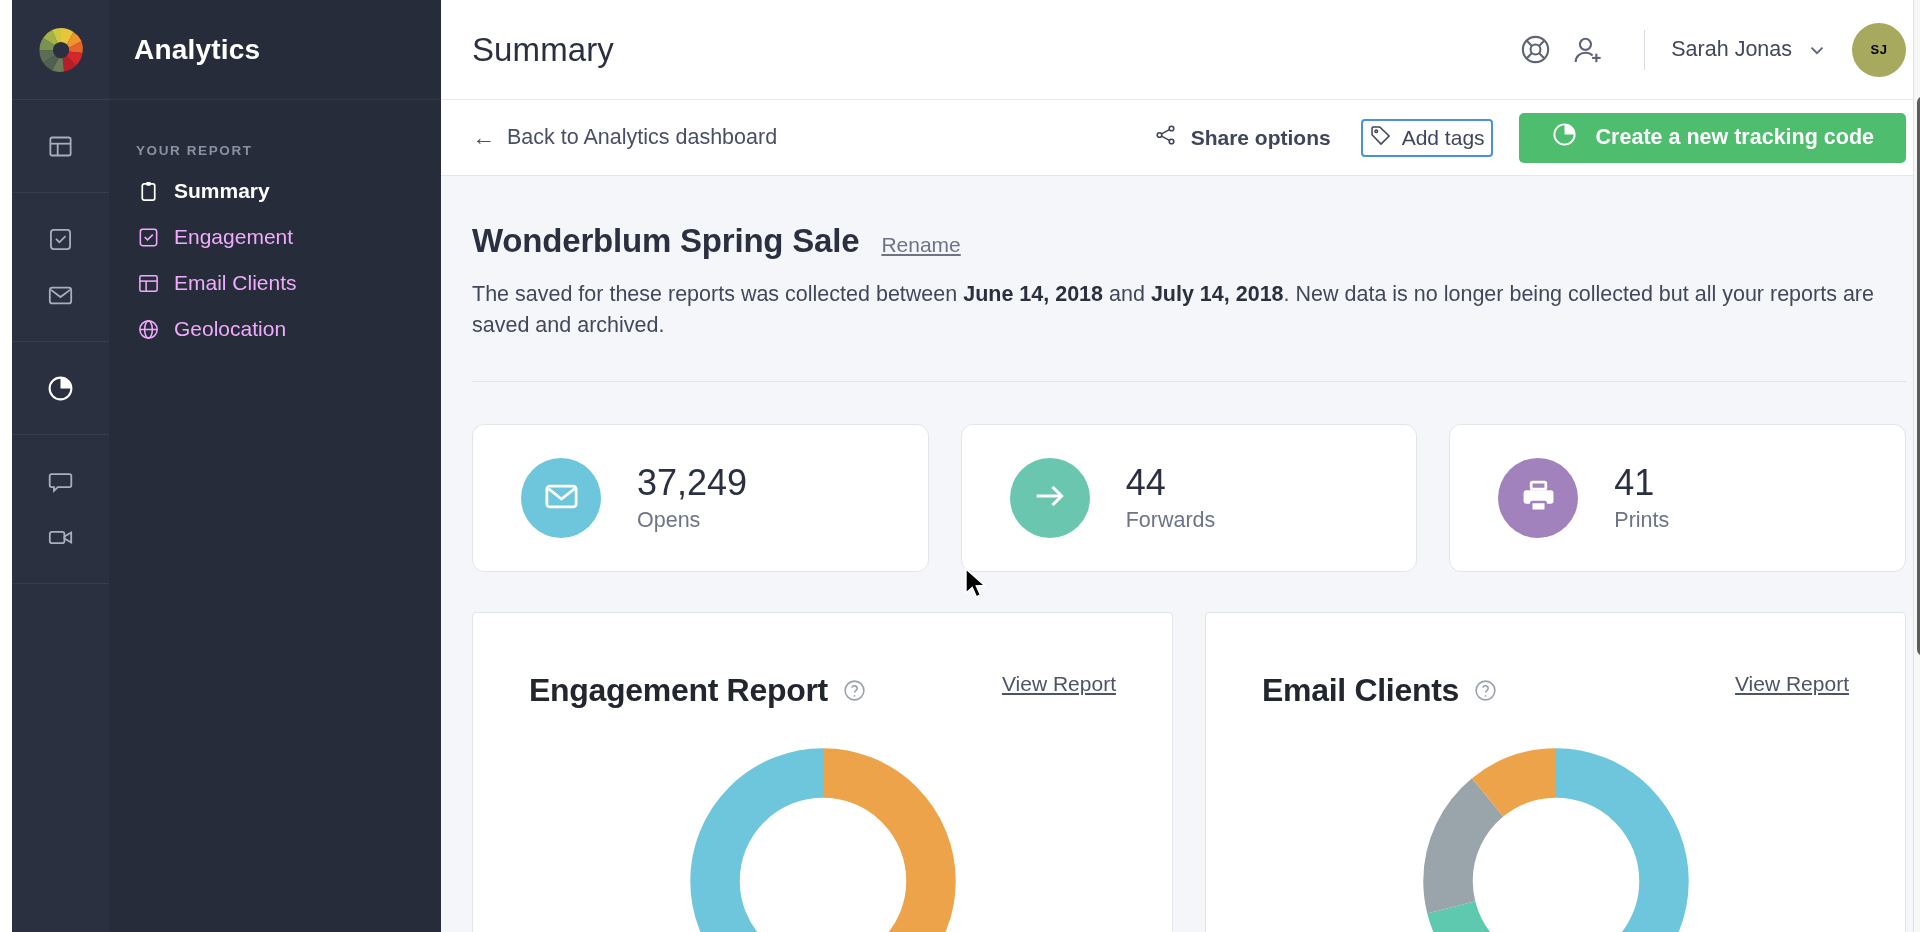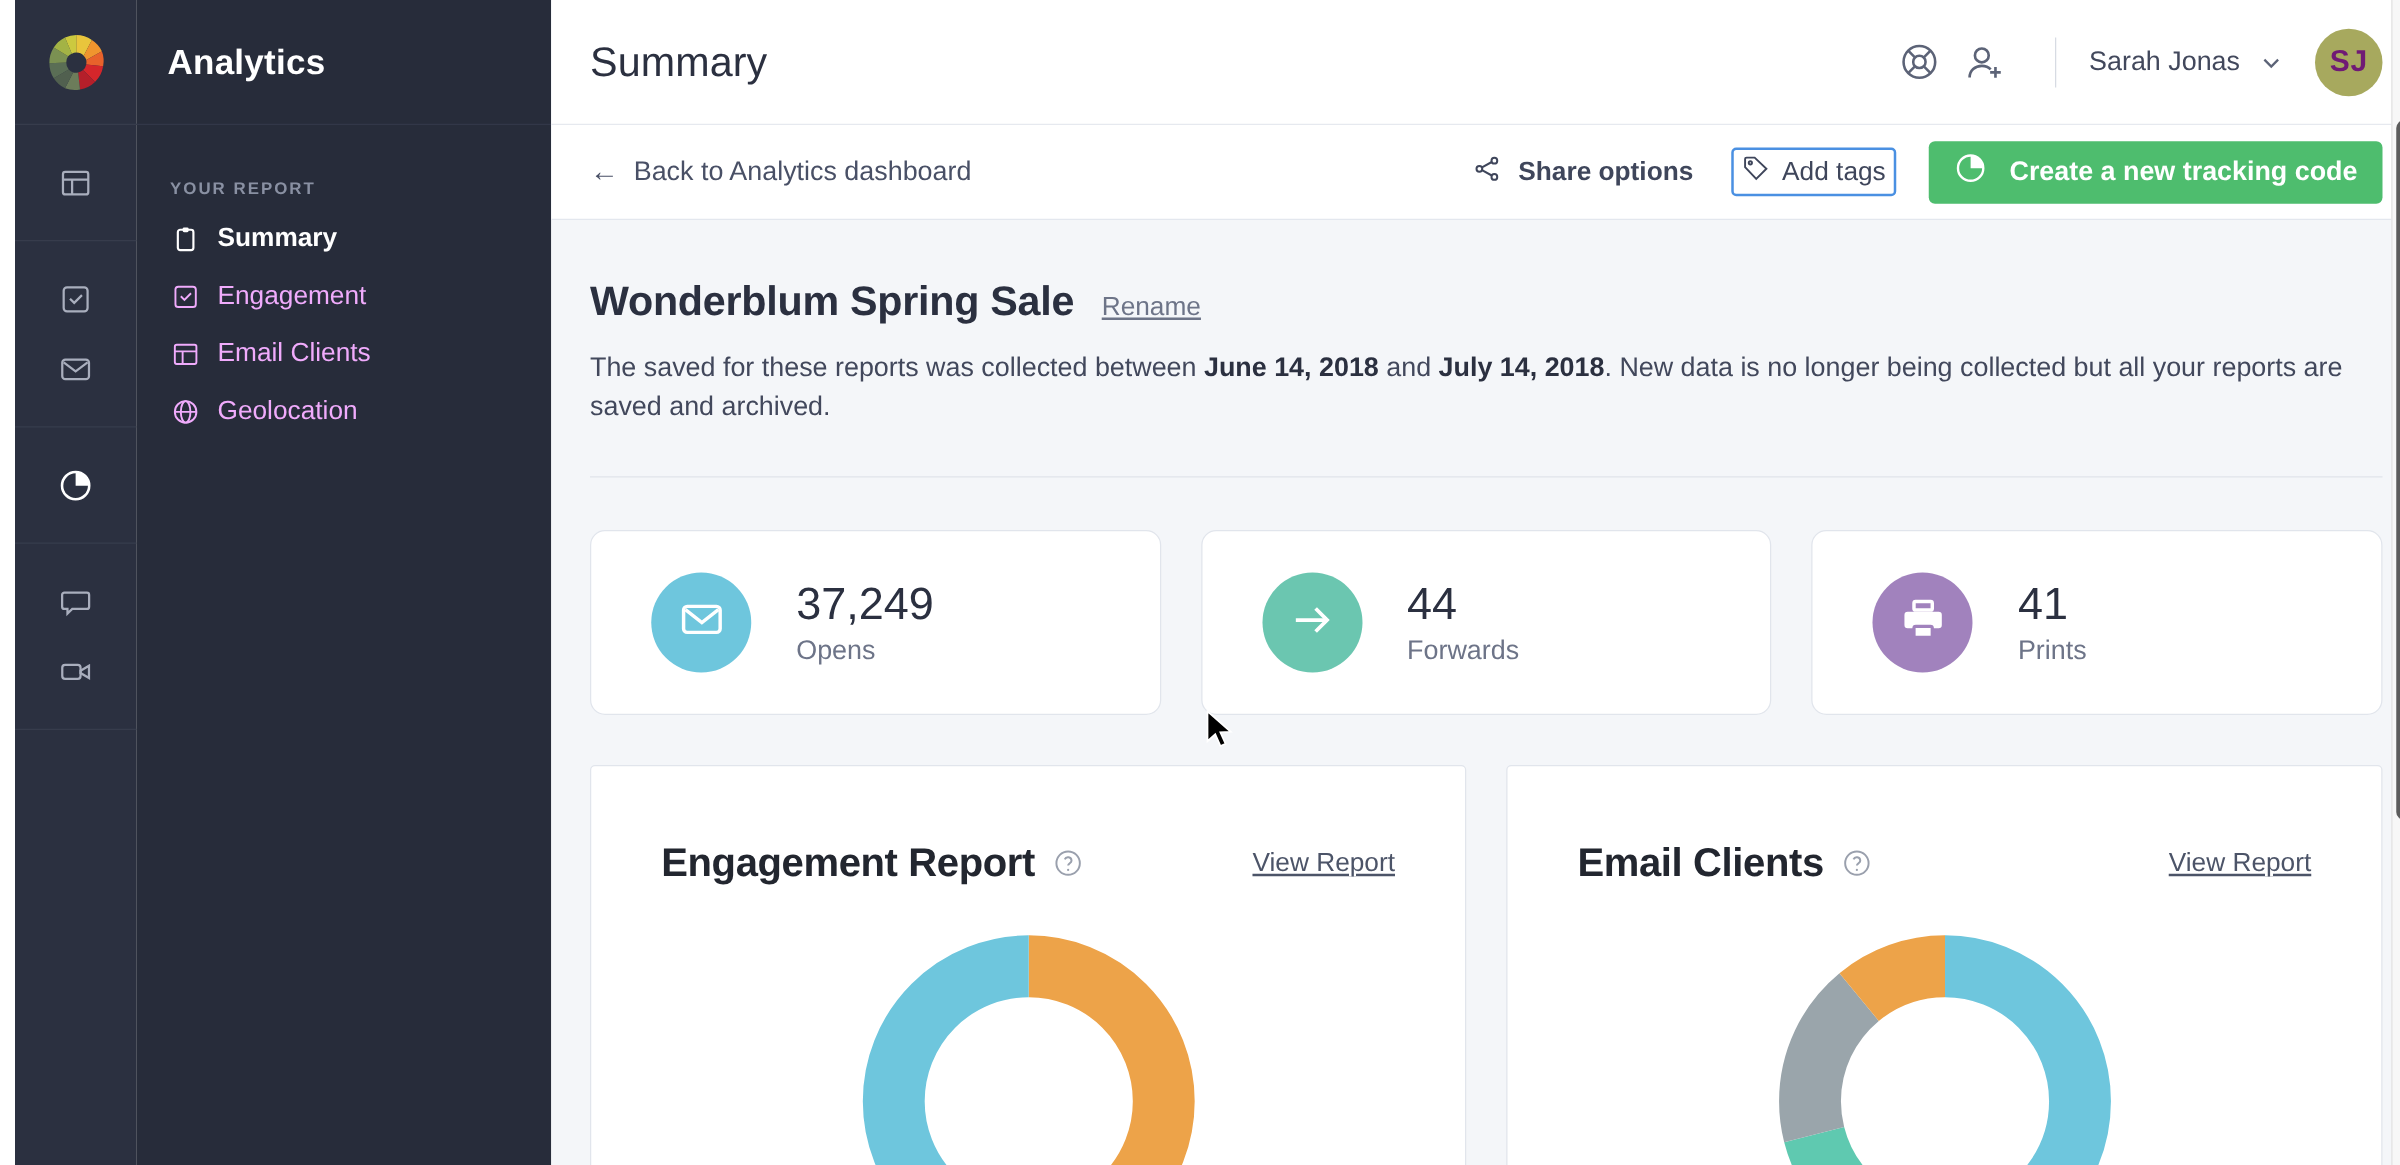--- a/index.html
+++ b/index.html
@@ -94,23 +94,23 @@
     width: 46px; height: 46px;
     display: flex; align-items: center; justify-content: center;
     color: #5c6377; cursor: pointer;
     margin-left: 8px;
   }
   .topbar-div { width: 1px; height: 40px; background: #d7dbe3; margin: 0 26px 0 32px; }
   .user-name { font-size: 21.5px; color: #42485c; cursor: pointer; }
   .user-caret { margin-left: 14px; color: #5c6377; display: flex; align-items: center; cursor: pointer; }
   .avatar {
     width: 54px; height: 54px; border-radius: 50%;
-    background: #a7a95e; color: #701a75;
+    background: #a7a95e; color: #000000;
     display: flex; align-items: center; justify-content: center;
-    font-size: 24px; font-weight: bold; letter-spacing: 0.5px;
+    font-size: 13px; font-weight: bold; letter-spacing: 0.5px;
     margin-left: 24px; cursor: pointer;
   }
 
   
   .actionbar {
     height: 76px; background: #fff;
     display: flex; align-items: center;
     padding: 0 26px 0 31px;
     border-bottom: 1px solid #e3e7ee;
   }
@@ -134,21 +134,21 @@
     outline-offset: 0px;
     border-radius: 2px;
     margin-right: 28px;
   }
   .create-btn {
     display: flex; align-items: center; gap: 18px;
     background: #4ebd6e;
     color: #fff;
     font-size: 21.5px; font-weight: bold;
     border: none; border-radius: 5px;
-    height: 50px; padding: 0 20px;
+    height: 50px; padding: 0 32px;
     cursor: pointer;
     font-family: "Liberation Sans", sans-serif;
   }
 
   
   .content { padding: 0 26px 0 31px; }
   .report-head { padding-top: 46px; display: flex; align-items: baseline; gap: 22px; }
   .report-name { font-size: 33px; color: #2b3040; font-weight: bold; letter-spacing: -0.2px; }
   .rename-link { font-size: 21px; color: #6d7488; text-decoration: underline; cursor: pointer; }
   .report-desc {
@@ -187,21 +187,21 @@
   .panel {
     flex: 1 1 0;
     background: #fff;
     border: 1px solid #e1e5ec;
     border-radius: 4px;
     height: 420px;
     position: relative;
     overflow: hidden;
   }
   .panel-head {
-    display: flex; align-items: center;
+    display: flex; 
     padding: 59px 56px 0 56px;
   }
   .panel-title { font-size: 32px; color: #22262f; font-weight: bold; letter-spacing: -0.3px; }
   .help-ico { margin-left: 14px; color: #9aa0ad; display: flex; align-items: center; cursor: pointer; }
   .panel-spacer { flex: 1 1 auto; }
   .view-report { font-size: 21px; color: #4c5468; text-decoration: underline; cursor: pointer; }
   .donut-wrap { display: flex; justify-content: center; margin-top: 22px; }
 
   
   .statusbar {

